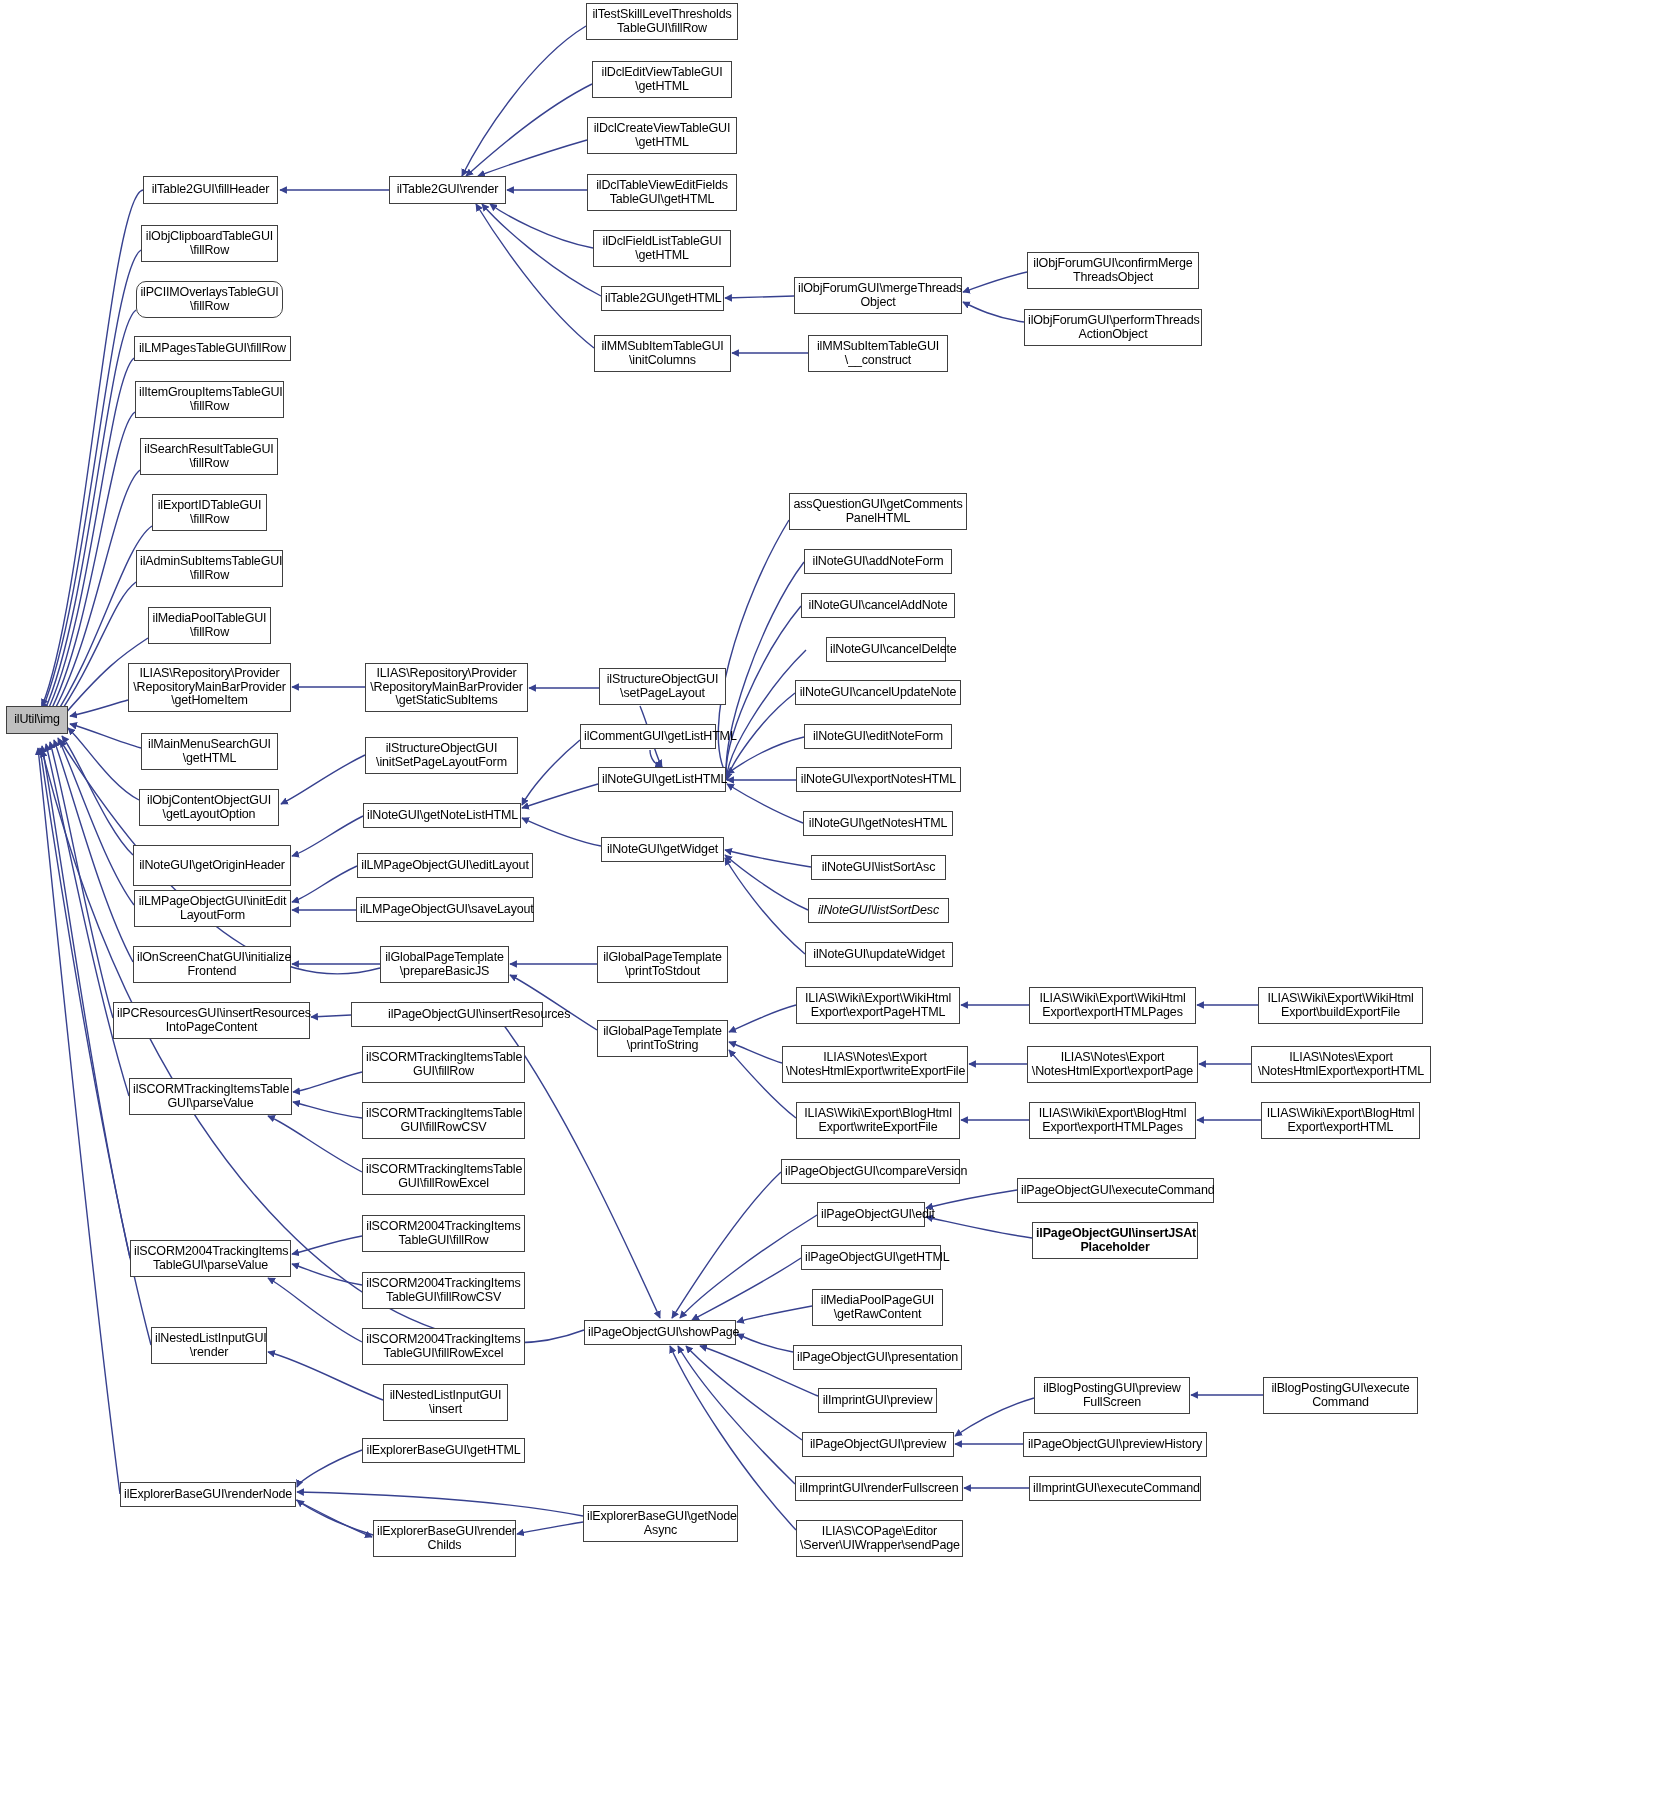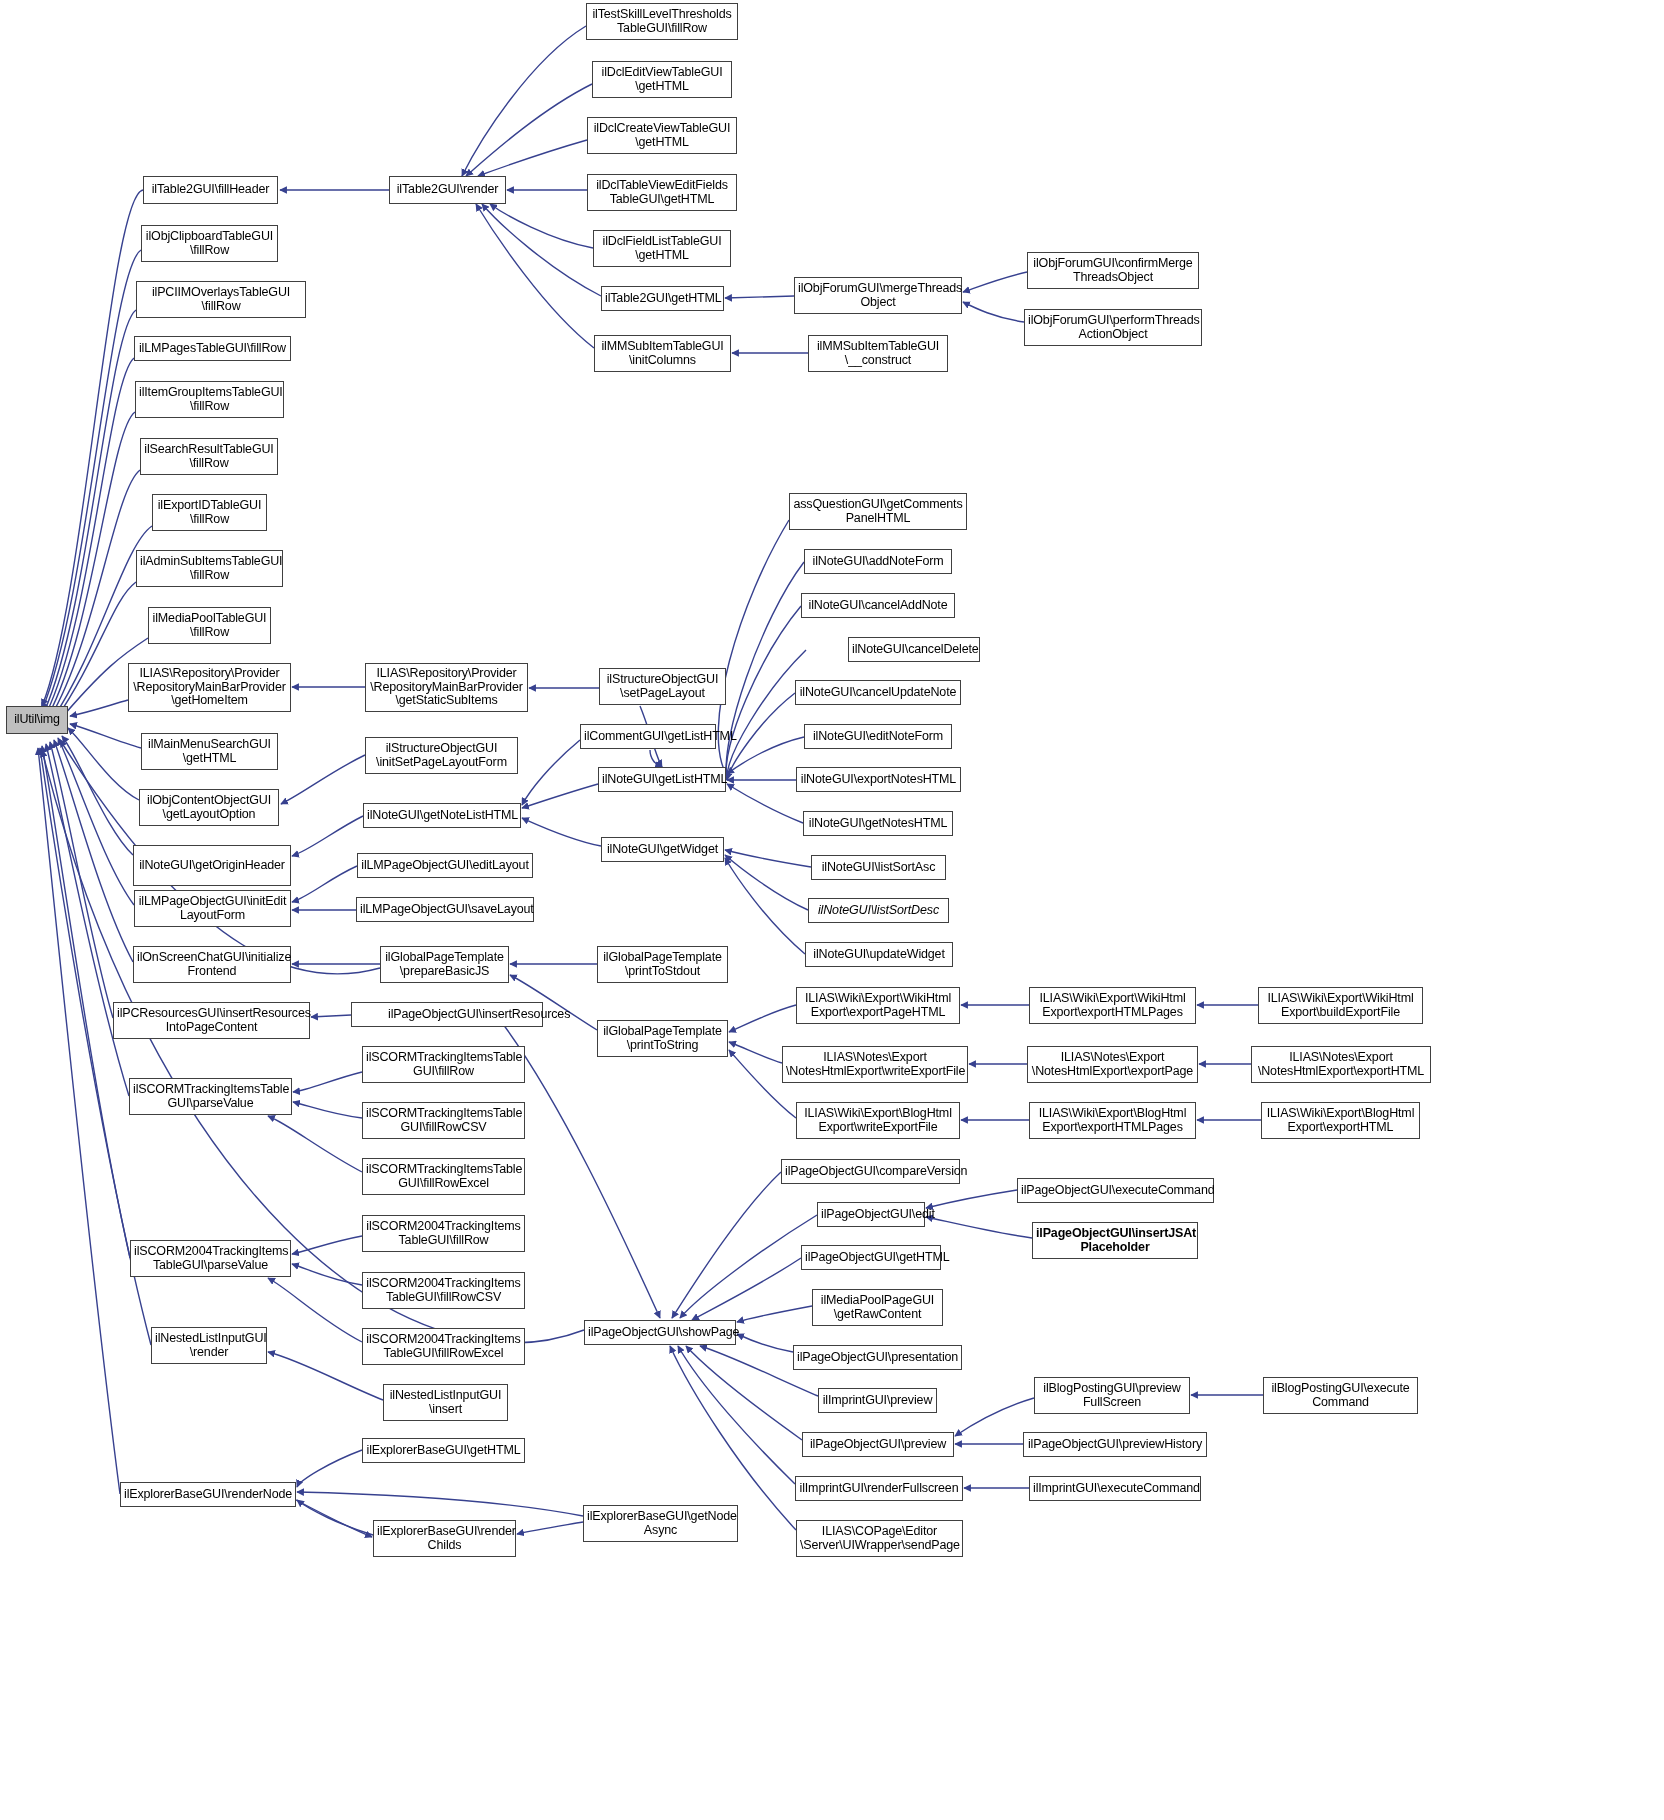--- a/index.html
+++ b/index.html
@@ -149,21 +149,21 @@
         <path d="M1263,1395 L1191,1395" marker-end="url(#arrow)" stroke="#37418f"></path>
         <path d="M583,1522 C560,1526 535,1530 517,1534" marker-end="url(#arrow)" stroke="#37418f"></path>
         <path d="M583,1516 C500,1500 380,1494 297,1492" marker-end="url(#arrow)" stroke="#37418f"></path>
       </g>
   </svg>
   <div id="node-layer">
       <div class="node root" style="left: 6px; top: 706px; width: 62px; height: 28px;"><span>ilUtil\img</span></div>
       <div class="node" style="left: 143px; top: 176px; width: 135px; height: 28px;"><span>ilTable2GUI\fillHeader</span></div>
       <div class="node" style="left: 141px; top: 225px; width: 137px; height: 37px;"><span>ilObjClipboardTableGUI
 \fillRow</span></div>
-      <div class="node" style="left: 136px; top: 281px; width: 170px; height: 37px;"><span>ilPCIIMOverlaysTableGUI
+      <div class="node" style="left: 136px; top: 281px; width: 147px; height: 37px; border-radius: 10px;"><span>ilPCIIMOverlaysTableGUI
 \fillRow</span></div>
       <div class="node" style="left: 134px; top: 336px; width: 157px; height: 25px;"><span>ilLMPagesTableGUI\fillRow</span></div>
       <div class="node" style="left: 135px; top: 381px; width: 149px; height: 37px;"><span>ilItemGroupItemsTableGUI
 \fillRow</span></div>
       <div class="node" style="left: 140px; top: 438px; width: 138px; height: 37px;"><span>ilSearchResultTableGUI
 \fillRow</span></div>
       <div class="node" style="left: 152px; top: 494px; width: 115px; height: 37px;"><span>ilExportIDTableGUI
 \fillRow</span></div>
       <div class="node" style="left: 136px; top: 550px; width: 147px; height: 37px;"><span>ilAdminSubItemsTableGUI
 \fillRow</span></div>
@@ -242,21 +242,21 @@
 ActionObject</span></div>
       <div class="node" style="left: 599px; top: 668px; width: 127px; height: 37px;"><span>ilStructureObjectGUI
 \setPageLayout</span></div>
       <div class="node" style="left: 580px; top: 724px; width: 136px; height: 25px;"><span>ilCommentGUI\getListHTML</span></div>
       <div class="node" style="left: 598px; top: 767px; width: 128px; height: 25px;"><span>ilNoteGUI\getListHTML</span></div>
       <div class="node" style="left: 601px; top: 837px; width: 123px; height: 25px;"><span>ilNoteGUI\getWidget</span></div>
       <div class="node" style="left: 789px; top: 493px; width: 178px; height: 37px;"><span>assQuestionGUI\getComments
 PanelHTML</span></div>
       <div class="node" style="left: 804px; top: 549px; width: 148px; height: 25px;"><span>ilNoteGUI\addNoteForm</span></div>
       <div class="node" style="left: 801px; top: 593px; width: 154px; height: 25px;"><span>ilNoteGUI\cancelAddNote</span></div>
-      <div class="node" style="left: 848px; top: 637px; width: 132px; height: 25px;"><span>ilNoteGUI\cancelDelete</span></div>
+      <div class="node" style="left: 826px; top: 637px; width: 120px; height: 25px;"><span>ilNoteGUI\cancelDelete</span></div>
       <div class="node" style="left: 795px; top: 680px; width: 166px; height: 25px;"><span>ilNoteGUI\cancelUpdateNote</span></div>
       <div class="node" style="left: 804px; top: 724px; width: 148px; height: 25px;"><span>ilNoteGUI\editNoteForm</span></div>
       <div class="node" style="left: 796px; top: 767px; width: 165px; height: 25px;"><span>ilNoteGUI\exportNotesHTML</span></div>
       <div class="node" style="left: 803px; top: 811px; width: 150px; height: 25px;"><span>ilNoteGUI\getNotesHTML</span></div>
       <div class="node" style="left: 811px; top: 855px; width: 135px; height: 25px;"><span>ilNoteGUI\listSortAsc</span></div>
       <div class="node" style="left: 808px; top: 898px; width: 141px; height: 25px; font-style: italic;"><span>ilNoteGUI\listSortDesc</span></div>
       <div class="node" style="left: 805px; top: 942px; width: 148px; height: 25px;"><span>ilNoteGUI\updateWidget</span></div>
       <div class="node" style="left: 597px; top: 946px; width: 131px; height: 37px;"><span>ilGlobalPageTemplate
 \printToStdout</span></div>
       <div class="node" style="left: 597px; top: 1020px; width: 131px; height: 37px;"><span>ilGlobalPageTemplate

